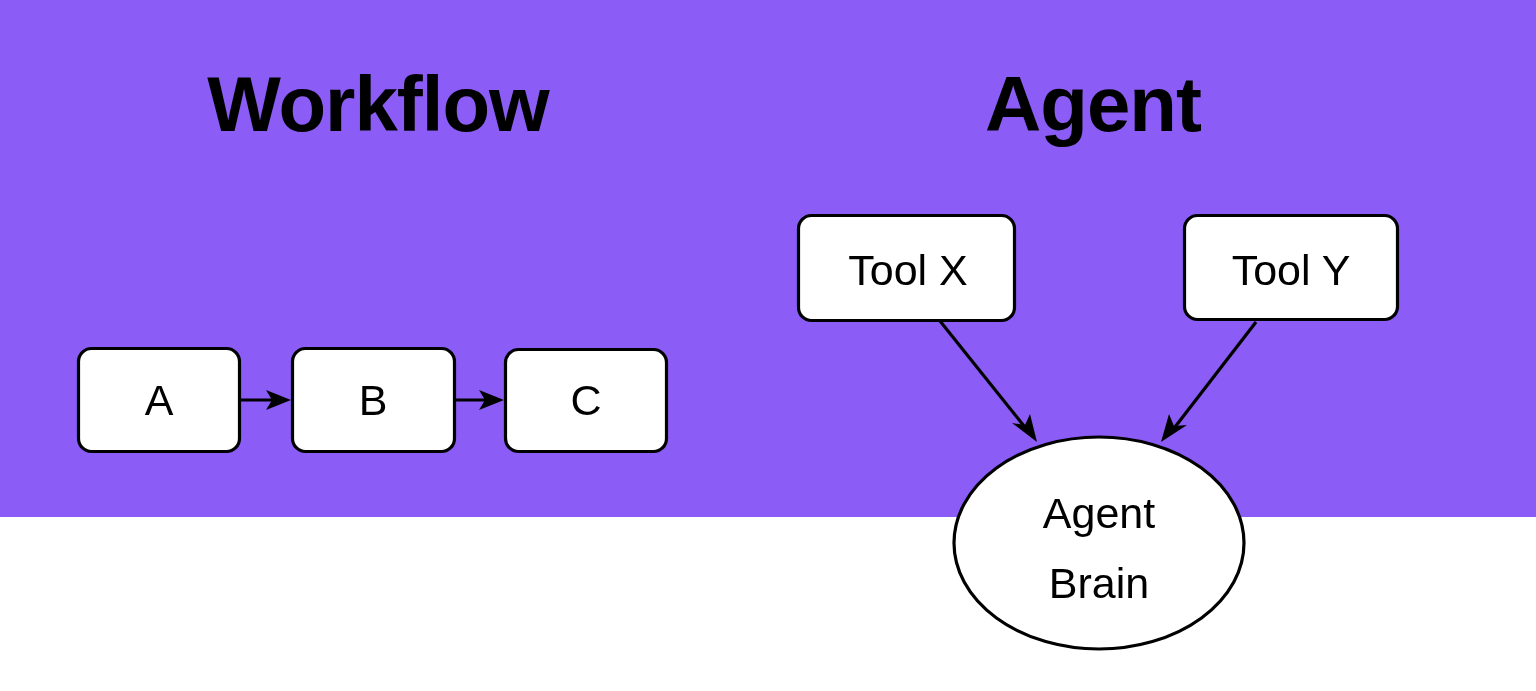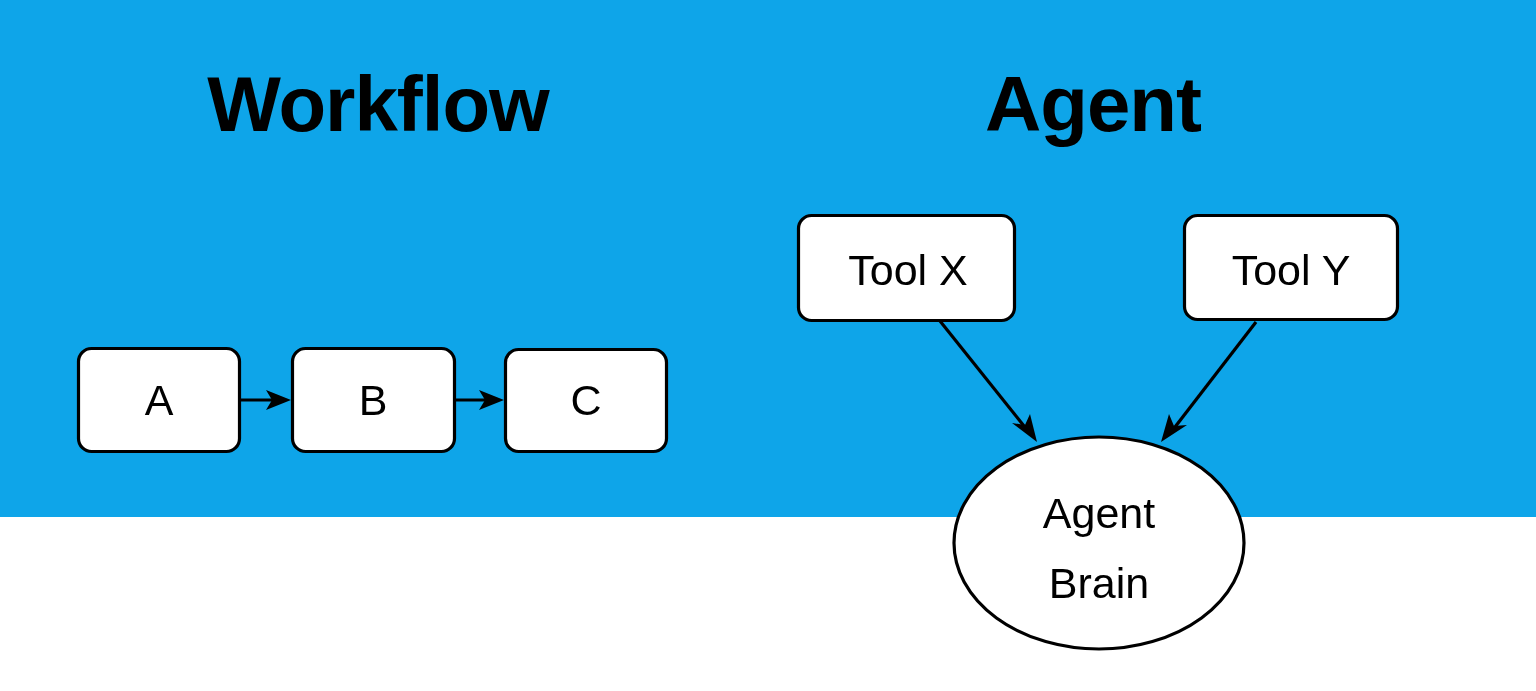--- a/index.html
+++ b/index.html
@@ -11,21 +11,21 @@
     width: 1536px;
     height: 691px;
     overflow: hidden;
     font-family: "Liberation Sans", sans-serif;
     color: #000000;
   }
   #canvas {
     position: relative;
     width: 1536px;
     height: 517px;
-    background: #0ea5e9;
+    background: #8b5cf6;
   }
   #diagram-svg {
     position: absolute;
     top: 0;
     left: 0;
     width: 1536px;
     height: 691px;
     display: block;
   }
   .panel-title {

